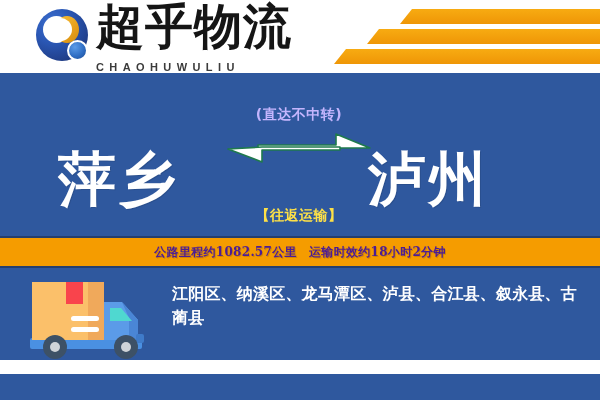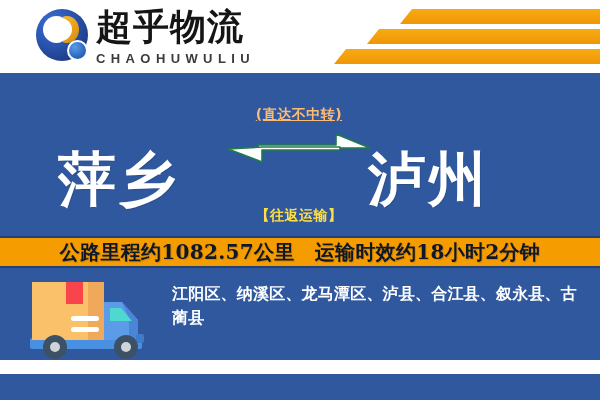--- a/index.html
+++ b/index.html
@@ -81,31 +81,31 @@
 
   .brand-block {
     position: absolute;
     left: 96px;
     top: 4px;
     width: 200px;
   }
   .brand-cn {
     font-family: "DejaVu Serif", "Liberation Serif", serif;
     font-weight: bold;
-    font-size: 36px;
+    font-size: 48px;
     line-height: 44px;
     color: #151515;
     letter-spacing: 1px;
     white-space: nowrap;
   }
   .brand-en {
-    margin-top: 4px;
+    margin-top: 13px;
     font-family: "Liberation Sans", "DejaVu Sans", sans-serif;
     font-weight: bold;
-    font-size: 13px;
+    font-size: 11px;
     line-height: 13px;
     color: #3b3b3b;
     letter-spacing: 5.4px;
     white-space: nowrap;
   }
 
   .stripes {
     position: absolute;
     right: 0;
     top: 6px;
@@ -153,24 +153,23 @@
     left: 224px;
     top: 32px;
     width: 150px;
     text-align: center;
   }
   .route-note-top {
     font-family: "DejaVu Sans", "Liberation Sans", sans-serif;
     font-weight: bold;
     font-size: 14px;
     line-height: 18px;
-    color: #fdba74;
+    color: #c4b5fd;
     white-space: nowrap;
     letter-spacing: 0.5px;
-    text-decoration: underline;
   }
   .arrows {
     position: relative;
     width: 150px;
     height: 38px;
     margin: 6px 0 4px 0;
   }
   .arrows svg { display: block; }
   .route-note-bottom {
     font-family: "DejaVu Sans", "Liberation Sans", sans-serif;
@@ -193,23 +192,23 @@
     border-top: 2px solid #253f6e;
     border-bottom: 2px solid #253f6e;
     box-sizing: border-box;
     display: flex;
     align-items: center;
     justify-content: center;
   }
   .info-bar-text {
     font-family: "DejaVu Serif", "Liberation Serif", serif;
     font-weight: bold;
-    font-size: 20px;
+    font-size: 12px;
     line-height: 20px;
-    color: #0f172a;
+    color: #4c1d95;
     white-space: nowrap;
     letter-spacing: 0.3px;
     text-shadow: 1px 1px 0 rgba(150,95,0,0.35);
   }
 
   
   .coverage {
     position: absolute;
     left: 0; top: 268px;
     width: 600px;

